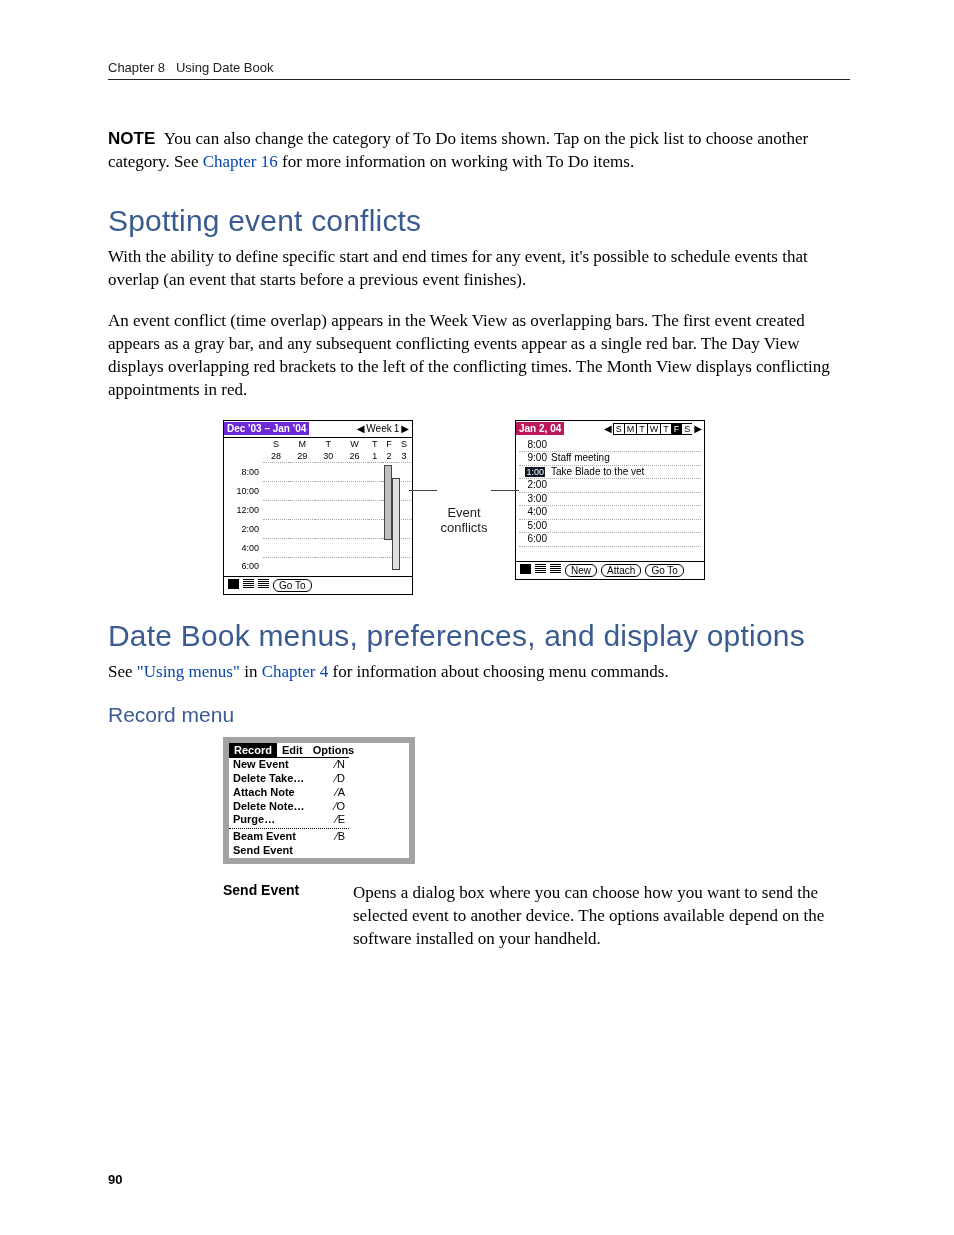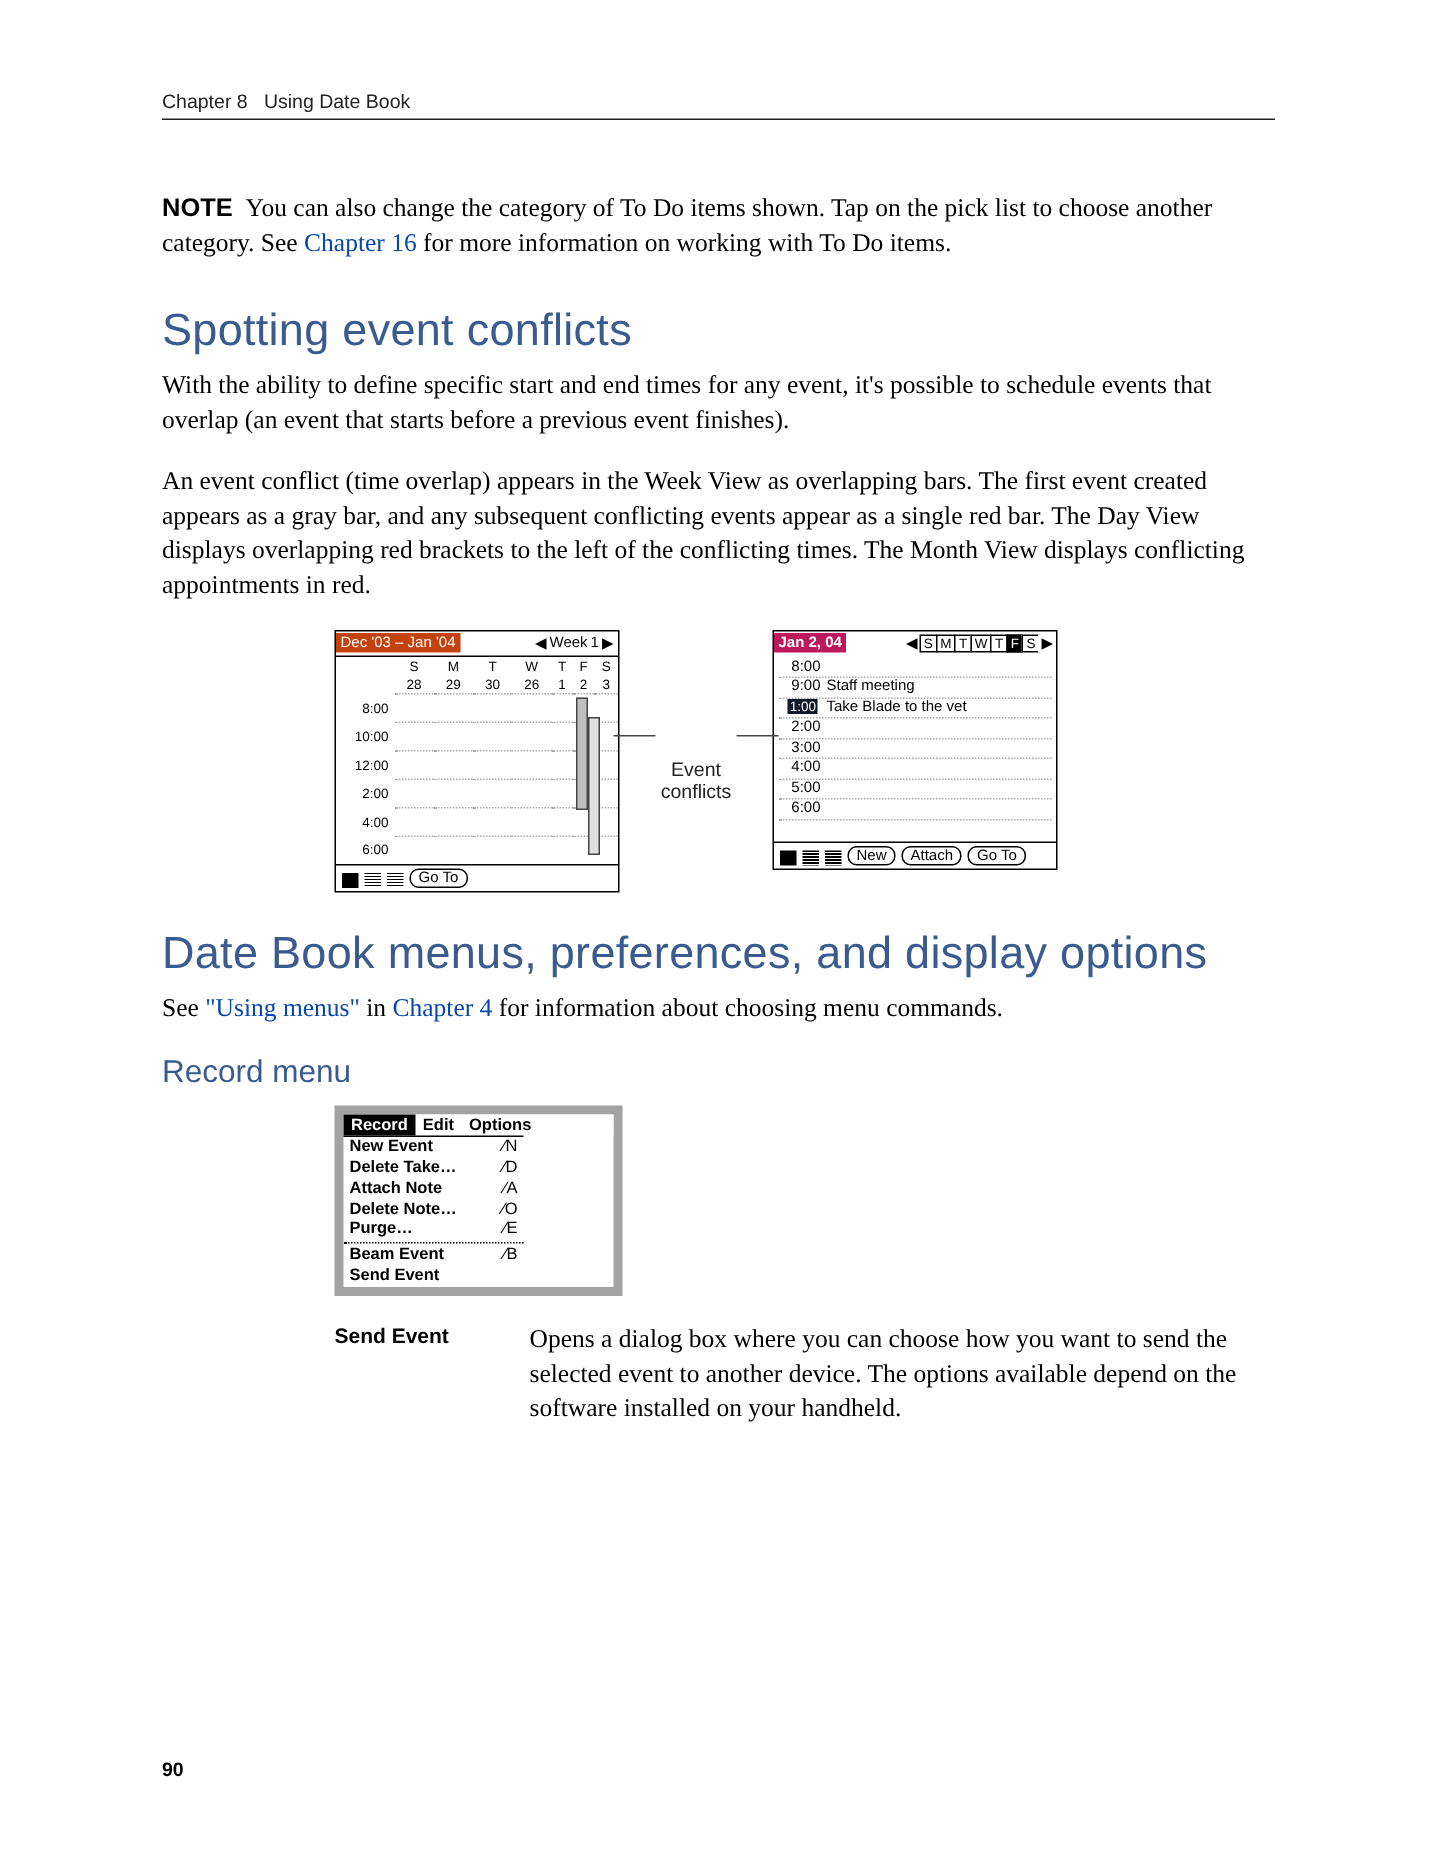--- a/index.html
+++ b/index.html
@@ -66,24 +66,24 @@
   }
   .device {
     border: 1px solid #000;
     background: #fff;
     font-family: Verdana, Geneva, sans-serif;
     font-size: 10px;
     width: 190px;
     box-sizing: border-box;
   }
   .dev-title {
-    background: #c2410c;
+    background: #6d28d9;
     color: #fff;
     padding: 1px 3px;
-    font-weight: normal;
+    font-weight: bold;
     display: inline-block;
     font-size: 10px;
   }
   .dev-head {
     display: flex;
     align-items: center;
     border-bottom: 1px solid #000;
     height: 16px;
   }
   .weeknav {
@@ -113,21 +113,21 @@
     width: 35px;
   }
   .cell { position: relative; height: 100%; }
   .bar { position: absolute; top: 1px; bottom: -30px; width: 6px; background: #c0c0c0; border: 1px solid #444; }
   .bar.b1 { left: 2px; bottom: -60px; }
   .bar.b2 { left: 10px; top: 14px; bottom: -90px; background: #e0e0e0; }
   .dev-foot {
     border-top: 1px solid #000;
     padding: 2px 4px;
     display: flex;
-    align-items: flex-end;
+    align-items: flex-start;
     gap: 4px;
     font-size: 10px;
   }
   .sqicon {
     width: 11px; height: 10px;
     display: inline-block;
     background: repeating-linear-gradient(#000 0 1px, #fff 1px 2px);
   }
   .sqicon.dot { background: #000; }
   .pill {

